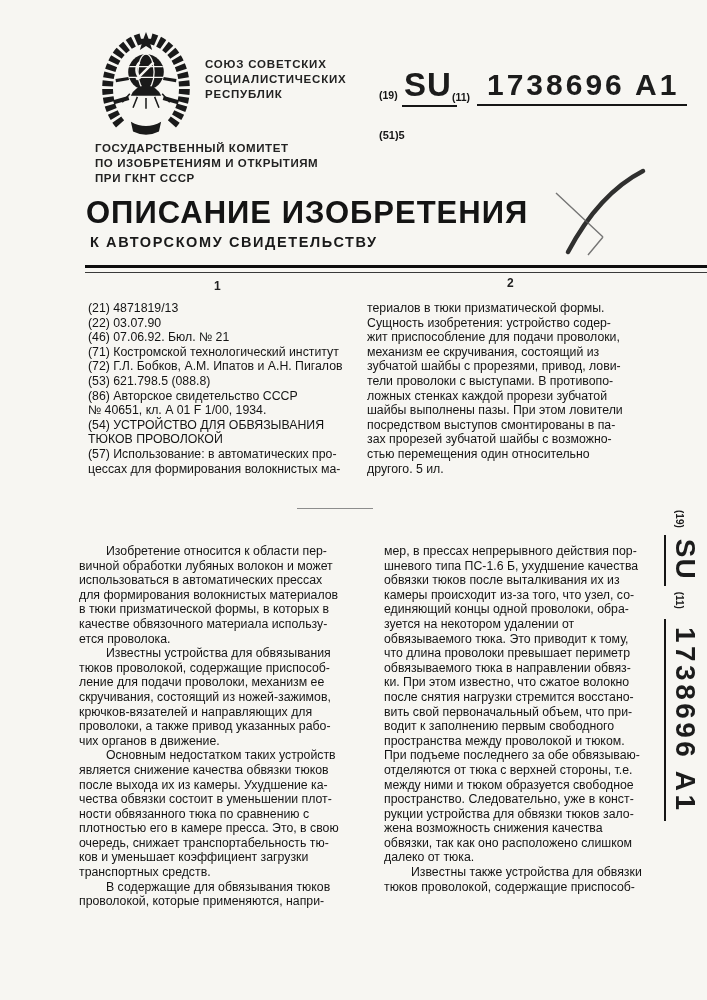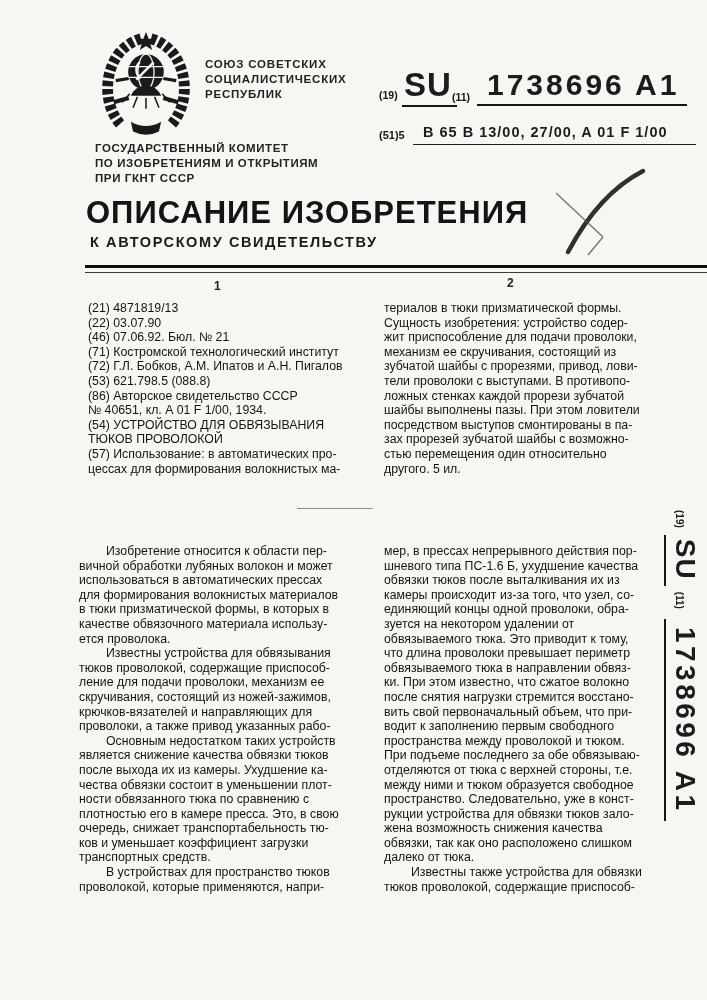--- a/index.html
+++ b/index.html
@@ -29,21 +29,21 @@
   .sub-title{left:90px;top:234px;font-size:14.5px;font-weight:700;letter-spacing:1.6px;color:#1a1a1a;}
   .rule-thick{left:85px;top:265px;width:622px;height:3px;background:#0e0e0e;}
   .rule-thin{left:85px;top:271.5px;width:622px;height:1.2px;background:#3a3a3a;}
   .colmark{font-size:12px;font-weight:700;color:#222;}
   .mark1{left:214px;top:279px;}
   .mark2{left:507px;top:276px;}
   
   .txtcol{font-size:12.3px;line-height:14.6px;color:#141414;}
   .txtcol .line{white-space:nowrap;}
   .biblio{left:88px;top:301px;width:276px;}
-  .abstract{left:384px;top:301px;width:274px;}
+  .abstract{left:367px;top:301px;width:274px;}
   .mid-div{left:297px;top:508px;width:76px;height:1px;background:#8d8d8d;}
   .body-left{left:79px;top:544px;width:284px;}
   .body-right{left:384px;top:544px;width:274px;}
   .para.indent .line:first-child{text-indent:27px;}
   
   .side{left:701px;top:510px;width:382px;height:50px;transform-origin:0 0;transform:rotate(90deg);display:flex;align-items:baseline;}
   .side .sm{font-size:10px;font-weight:700;}
   .side .big{font-size:28px;font-weight:700;border-bottom:2.5px solid #161616;}
   .side .su-s{margin:0 6px 0 7px;padding:0 6px 3px 4px;letter-spacing:1px;}
   .side .num-s{margin-left:10px;padding:0 8px 3px 8px;letter-spacing:3.5px;}
@@ -91,21 +91,20 @@
   <div class="abs committee">ГОСУДАРСТВЕННЫЙ КОМИТЕТ
 ПО ИЗОБРЕТЕНИЯМ И ОТКРЫТИЯМ
 ПРИ ГКНТ СССР</div>
 
   <span class="abs code-small c19">(19)</span>
   <span class="abs su">SU</span>
   <span class="abs code-small c11">(11)</span>
   <span class="abs docnum">1738696 A1</span>
 
   <span class="abs code-small ipc-label">(51)5</span>
-  <span class="abs ipc">B 65 B 13/00, 27/00, A 01 F 1/00</span>
 
   <div class="abs main-title">ОПИСАНИЕ ИЗОБРЕТЕНИЯ</div>
   <div class="abs sub-title">К АВТОРСКОМУ СВИДЕТЕЛЬСТВУ</div>
 
   <svg class="abs handmark" width="130" height="100" viewBox="0 0 130 100">
     <path d="M38,92 C55,60 80,28 113,11" stroke="#1e1e1e" stroke-width="4.5" fill="none" stroke-linecap="round" opacity="0.92"></path>
     <path d="M26,33 L73,77 M73,77 L58,95" stroke="#555" stroke-width="1.4" fill="none" opacity="0.8"></path>
   </svg>
 
   <div class="abs rule-thick"></div>
@@ -156,34 +155,35 @@
         <div class="line">качестве обвязочного материала использу-</div>
         <div class="line">ется проволока.</div>
       </div>
     <div class="para indent">
         <div class="line">Известны устройства для обвязывания</div>
         <div class="line">тюков проволокой, содержащие приспособ-</div>
         <div class="line">ление для подачи проволоки, механизм ее</div>
         <div class="line">скручивания, состоящий из ножей-зажимов,</div>
         <div class="line">крючков-вязателей и направляющих для</div>
         <div class="line">проволоки, а также привод указанных рабо-</div>
+        <div class="line">чих органов в движение.</div>
       </div>
     <div class="para indent">
         <div class="line">Основным недостатком таких устройств</div>
         <div class="line">является снижение качества обвязки тюков</div>
         <div class="line">после выхода их из камеры. Ухудшение ка-</div>
         <div class="line">чества обвязки состоит в уменьшении плот-</div>
         <div class="line">ности обвязанного тюка по сравнению с</div>
         <div class="line">плотностью его в камере пресса. Это, в свою</div>
         <div class="line">очередь, снижает транспортабельность тю-</div>
         <div class="line">ков и уменьшает коэффициент загрузки</div>
         <div class="line">транспортных средств.</div>
       </div>
     <div class="para indent">
-        <div class="line">В устройствах для пространство тюков</div>
+        <div class="line">В содержащие для обвязывания тюков</div>
         <div class="line">проволокой, которые применяются, напри-</div>
       </div>
   </div>
 
   <div class="abs txtcol body-right">
     <div class="para">
         <div class="line">мер, в прессах непрерывного действия пор-</div>
         <div class="line">шневого типа ПС-1.6 Б, ухудшение качества</div>
         <div class="line">обвязки тюков после выталкивания их из</div>
         <div class="line">камеры происходит из-за того, что узел, со-</div>

